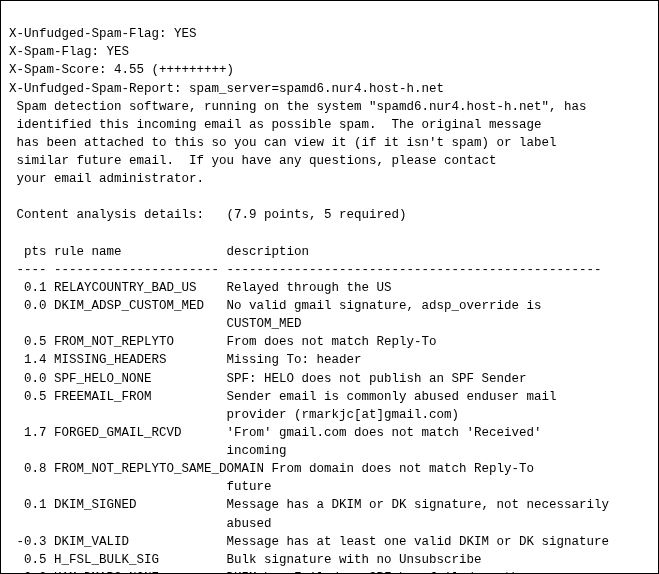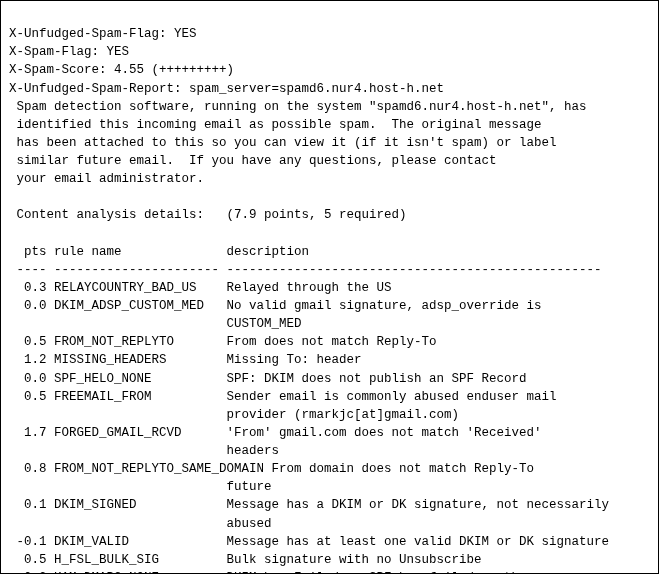--- a/index.html
+++ b/index.html
@@ -32,35 +32,35 @@
 <span> Spam detection software, running on the system "spamd6.nur4.host-h.net", has</span>
 <span> identified this incoming email as possible spam.  The original message</span>
 <span> has been attached to this so you can view it (if it isn't spam) or label</span>
 <span> similar future email.  If you have any questions, please contact</span>
 <span> your email administrator.</span>
 <span></span>
 <span> Content analysis details:   (7.9 points, 5 required)</span>
 <span></span>
 <span>  pts rule name              description</span>
 <span> ---- ---------------------- --------------------------------------------------</span>
-<span>  0.3 RELAYCOUNTRY_BAD_US    Relayed through the US</span>
+<span>  0.1 RELAYCOUNTRY_BAD_US    Relayed through the US</span>
 <span>  0.0 DKIM_ADSP_CUSTOM_MED   No valid gmail signature, adsp_override is</span>
 <span>                             CUSTOM_MED</span>
 <span>  0.5 FROM_NOT_REPLYTO       From does not match Reply-To</span>
-<span>  1.2 MISSING_HEADERS        Missing To: header</span>
-<span>  0.0 SPF_HELO_NONE          SPF: DKIM does not publish an SPF Record</span>
+<span>  1.4 MISSING_HEADERS        Missing To: header</span>
+<span>  0.0 SPF_HELO_NONE          SPF: HELO does not publish an SPF Sender</span>
 <span>  0.5 FREEMAIL_FROM          Sender email is commonly abused enduser mail</span>
 <span>                             provider (rmarkjc[at]gmail.com)</span>
 <span>  1.7 FORGED_GMAIL_RCVD      'From' gmail.com does not match 'Received'</span>
-<span>                             headers</span>
+<span>                             incoming</span>
 <span>  0.8 FROM_NOT_REPLYTO_SAME_DOMAIN From domain does not match Reply-To</span>
 <span>                             future</span>
 <span>  0.1 DKIM_SIGNED            Message has a DKIM or DK signature, not necessarily</span>
 <span>                             abused</span>
-<span> -0.1 DKIM_VALID             Message has at least one valid DKIM or DK signature</span>
+<span> -0.3 DKIM_VALID             Message has at least one valid DKIM or DK signature</span>
 <span>  0.5 H_FSL_BULK_SIG         Bulk signature with no Unsubscribe</span>
 <span>  0.2 KAM_DMARC_NONE         DKIM has Failed or SPF has failed on the message</span>
 
 
 
 
 
 
 
 </div>

